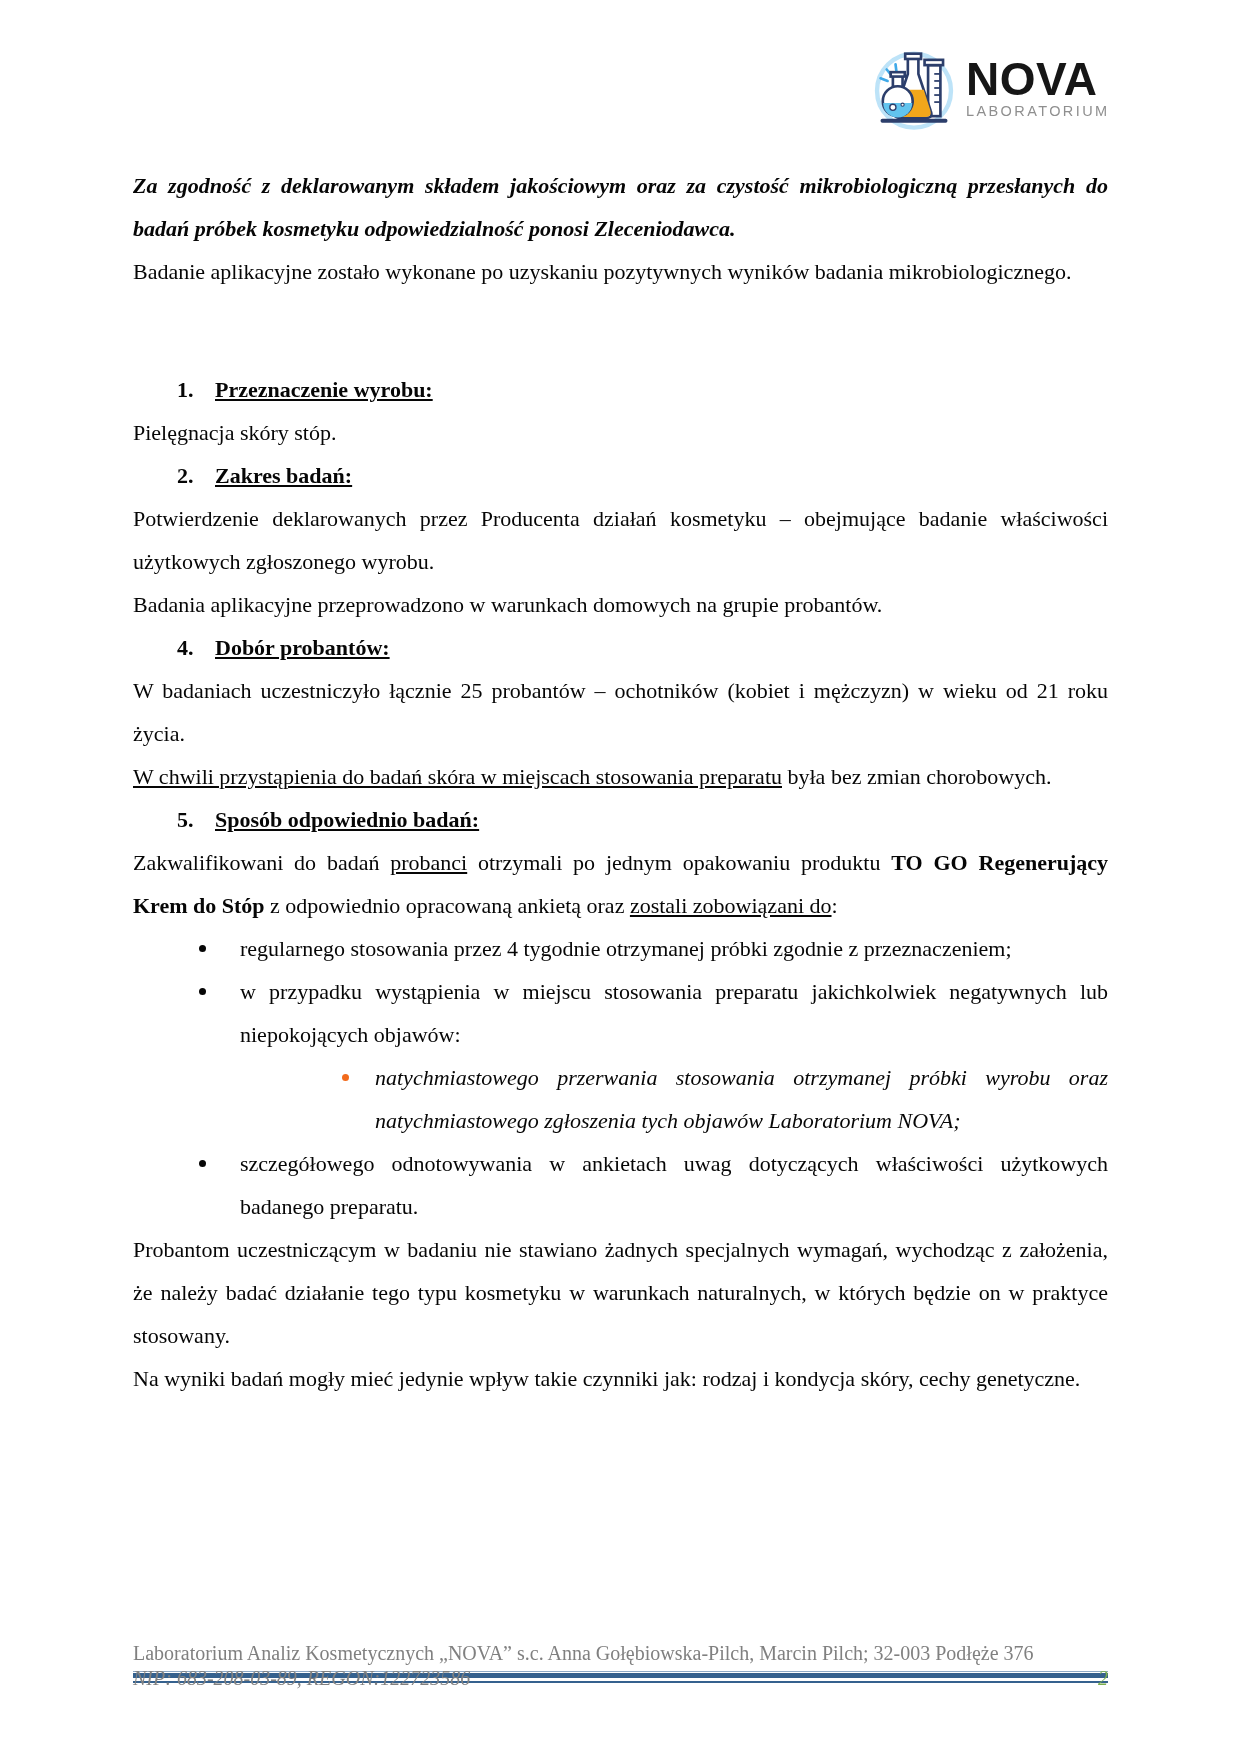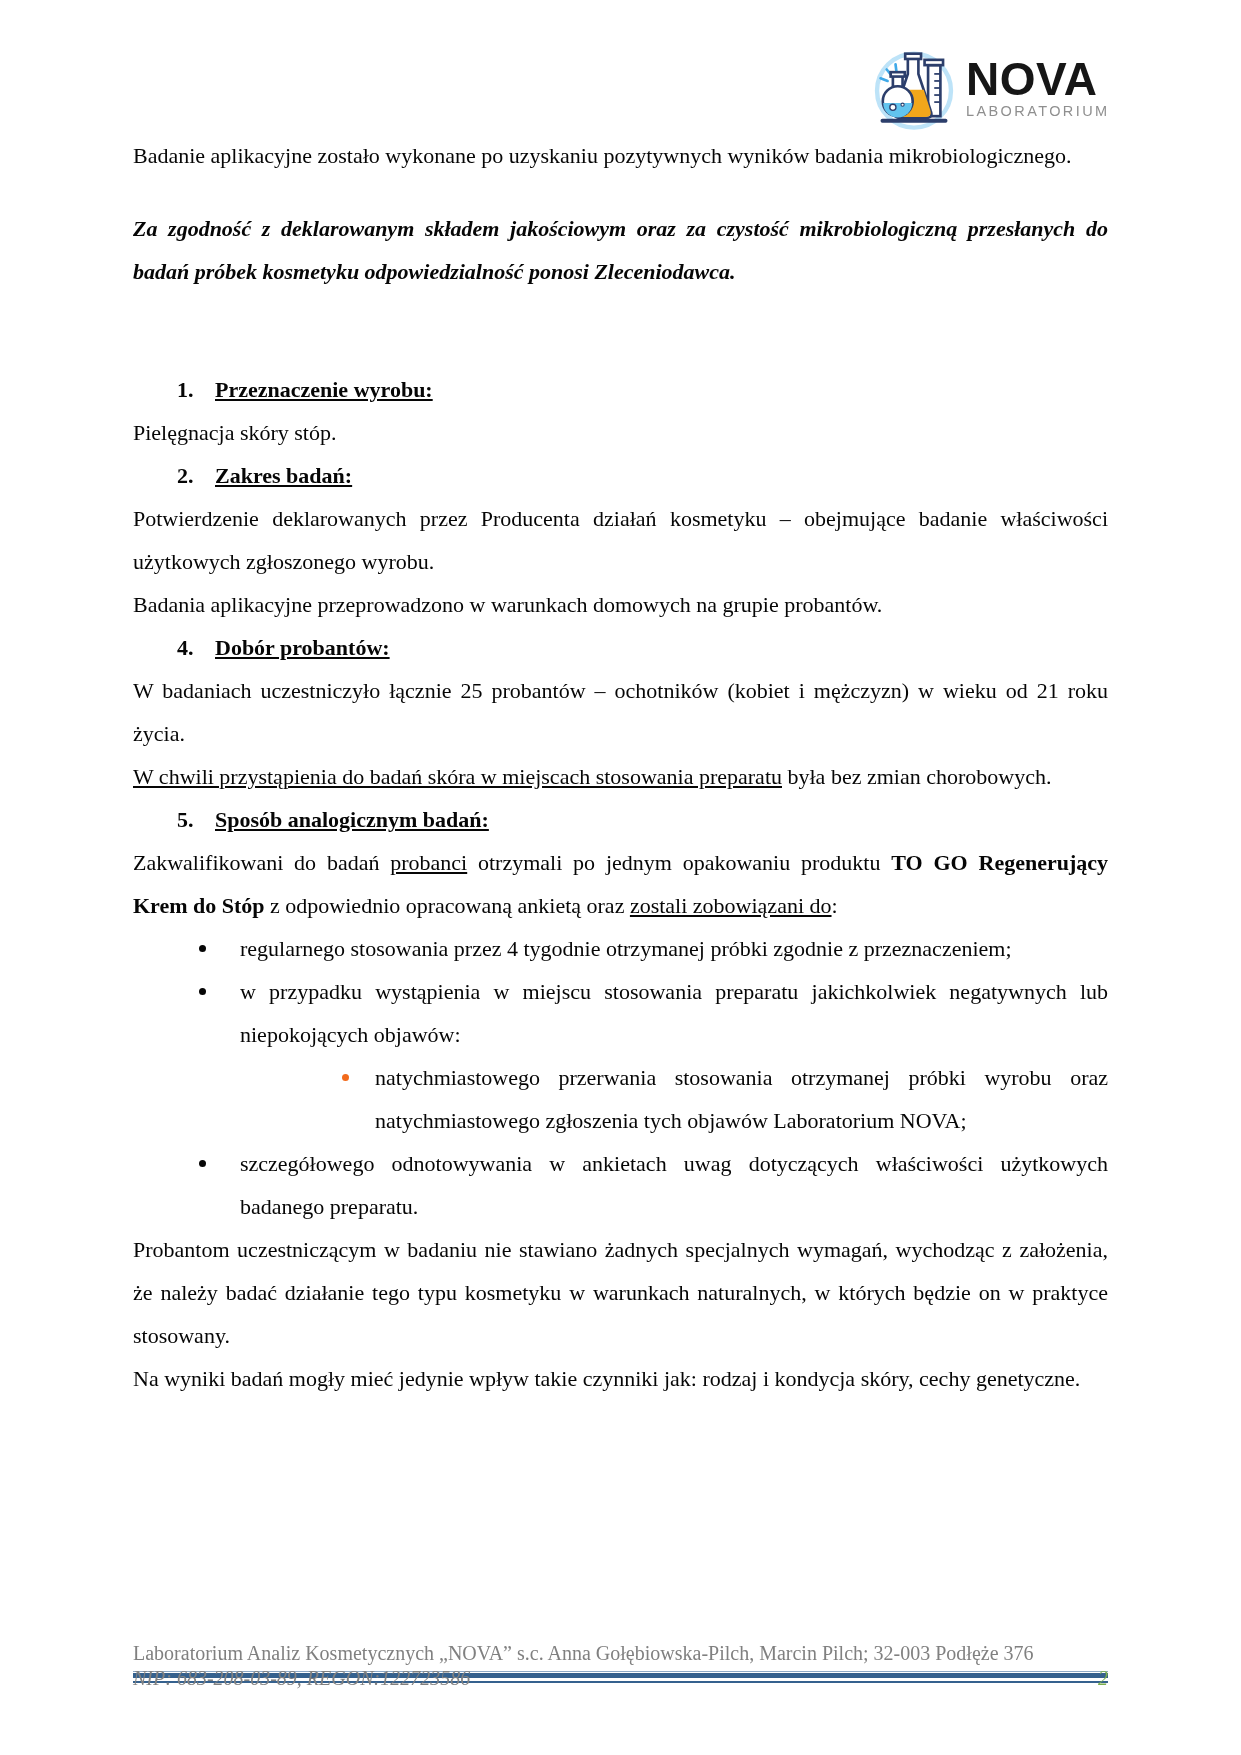--- a/index.html
+++ b/index.html
@@ -41,21 +41,21 @@
 
   .u { text-decoration:underline; }
   .b { font-weight:bold; }
 
   .bullets { list-style:none; margin:0; padding:0; }
   .bullets li { position:relative; padding-left:107px; text-align:justify; }
   .bullets li::before {
     content:""; position:absolute; left:66px; top:18px;
     width:7px; height:7px; border-radius:50%; background:#060606;
   }
-  .bullets li.l2 { padding-left:242px; }
+  .bullets li.l2 { padding-left:242px;font-style:italic; }
   .bullets li.l2::before { left:209px; background:#F26A1B; }
 
   
   .footer-rule { position:absolute; left:133px; top:1671px; width:975px; }
   .rule-a { height:1px; background:#8EA9C6; margin-bottom:1px; }
   .rule-b { height:5px; background:#35618E; margin-bottom:3px; }
   .rule-c { height:2px; background:#35618E; }
 
   .footer {
     position:absolute; left:133px; top:1641px; width:975px;
@@ -101,44 +101,44 @@
       <rect x="12" y="85" width="76" height="4.5" rx="2" fill="#2C3E6B"></rect>
     </svg>
     <div class="logo-text">
       <div class="logo-name">NOVA</div>
       <div class="logo-sub">LABORATORIUM</div>
     </div>
   </div>
 
   <div class="content">
 
+    <p class="para disclaimer">Za zgodność z deklarowanym składem jakościowym oraz za czystość mikrobiologiczną przesłanych do badań próbek kosmetyku odpowiedzialność ponosi Zleceniodawca.</p>
+
     <p class="para">Badanie aplikacyjne zostało wykonane po uzyskaniu pozytywnych wyników badania mikrobiologicznego.</p>
-
-    <p class="para disclaimer">Za zgodność z deklarowanym składem jakościowym oraz za czystość mikrobiologiczną przesłanych do badań próbek kosmetyku odpowiedzialność ponosi Zleceniodawca.</p>
 
     <div class="heading first">
       <span class="h-num">1.</span><span class="h-label">Przeznaczenie wyrobu:</span>
     </div>
     <p class="para">Pielęgnacja skóry stóp.</p>
 
     <div class="heading">
       <span class="h-num">2.</span><span class="h-label">Zakres badań:</span>
     </div>
     <p class="para">Potwierdzenie deklarowanych przez Producenta działań kosmetyku – obejmujące badanie właściwości użytkowych zgłoszonego wyrobu.</p>
 
     <p class="para">Badania aplikacyjne przeprowadzono w warunkach domowych na grupie probantów.</p>
 
     <div class="heading">
       <span class="h-num">4.</span><span class="h-label">Dobór probantów:</span>
     </div>
     <p class="para">W badaniach uczestniczyło łącznie 25 probantów – ochotników (kobiet i mężczyzn) w wieku od 21 roku życia.</p>
     <p class="para"><span class="u">W chwili przystąpienia do badań skóra w miejscach stosowania preparatu</span><span> była bez zmian chorobowych.</span></p>
 
     <div class="heading">
-      <span class="h-num">5.</span><span class="h-label">Sposób analogicznym badań:</span>
+      <span class="h-num">5.</span><span class="h-label">Sposób odpowiednio badań:</span>
     </div>
     <p class="para"><span>Zakwalifikowani do badań </span><span class="u">probanci</span><span> otrzymali po jednym opakowaniu produktu </span><span class="b">TO GO Regenerujący Krem do Stóp</span><span> z odpowiednio opracowaną ankietą oraz </span><span class="u">zostali zobowiązani do</span><span>:</span></p>
 
     <ul class="bullets">
       <li>regularnego stosowania przez 4 tygodnie otrzymanej próbki zgodnie z przeznaczeniem;</li>
       <li>w przypadku wystąpienia w miejscu stosowania preparatu jakichkolwiek negatywnych lub niepokojących objawów:</li>
       <li class="l2">natychmiastowego przerwania stosowania otrzymanej próbki wyrobu oraz natychmiastowego zgłoszenia tych objawów Laboratorium NOVA;</li>
       <li>szczegółowego odnotowywania w ankietach uwag dotyczących właściwości użytkowych badanego preparatu.</li>
     </ul>
 

